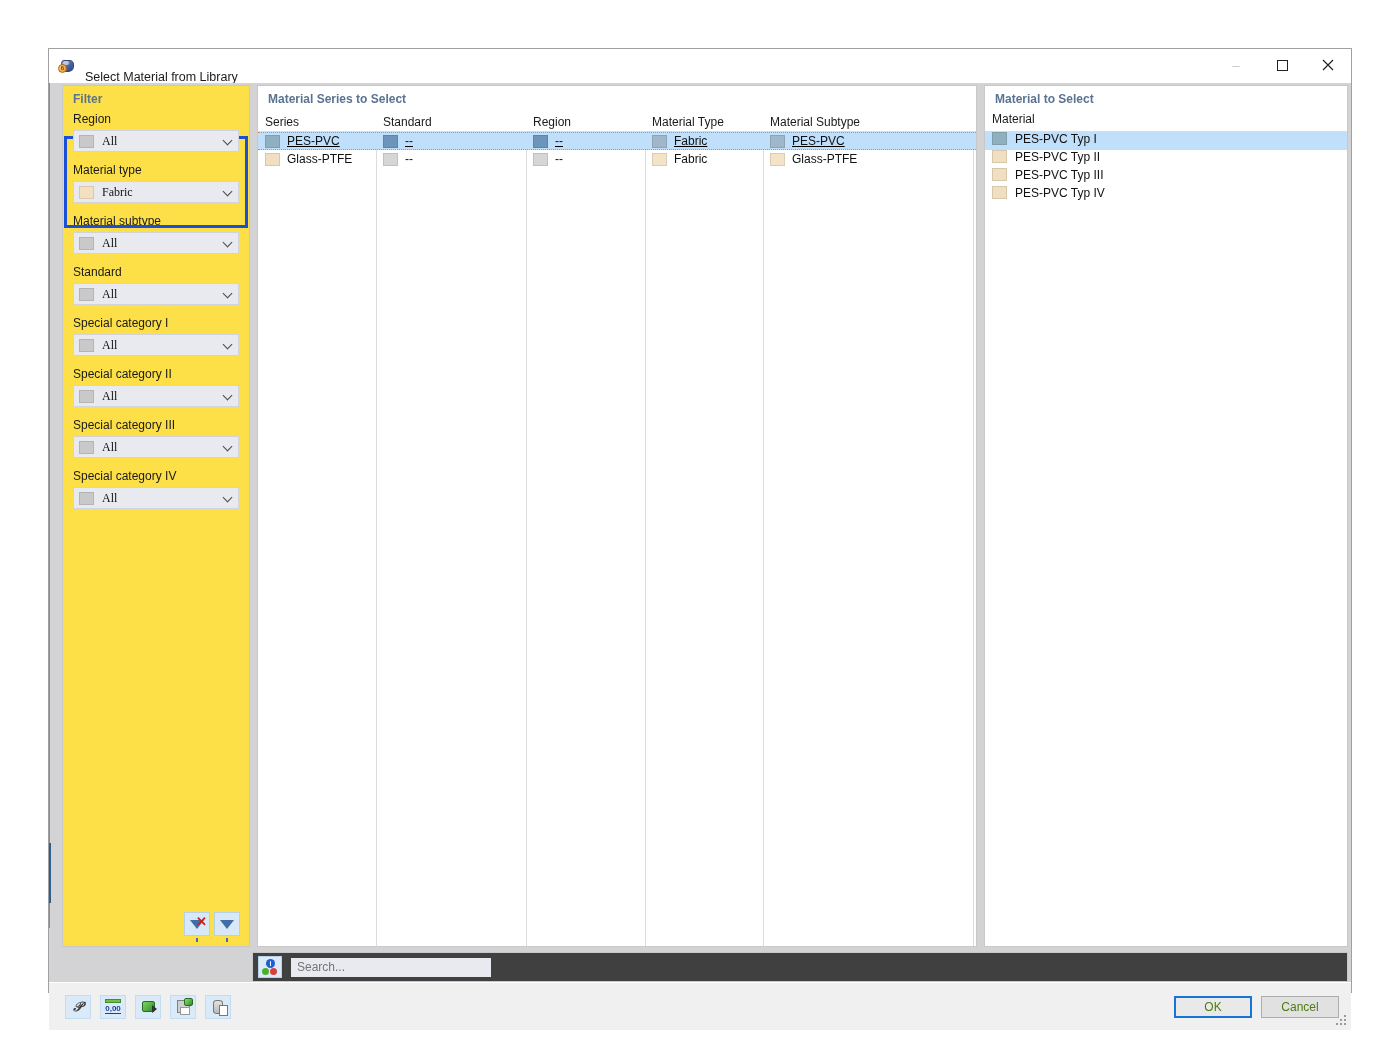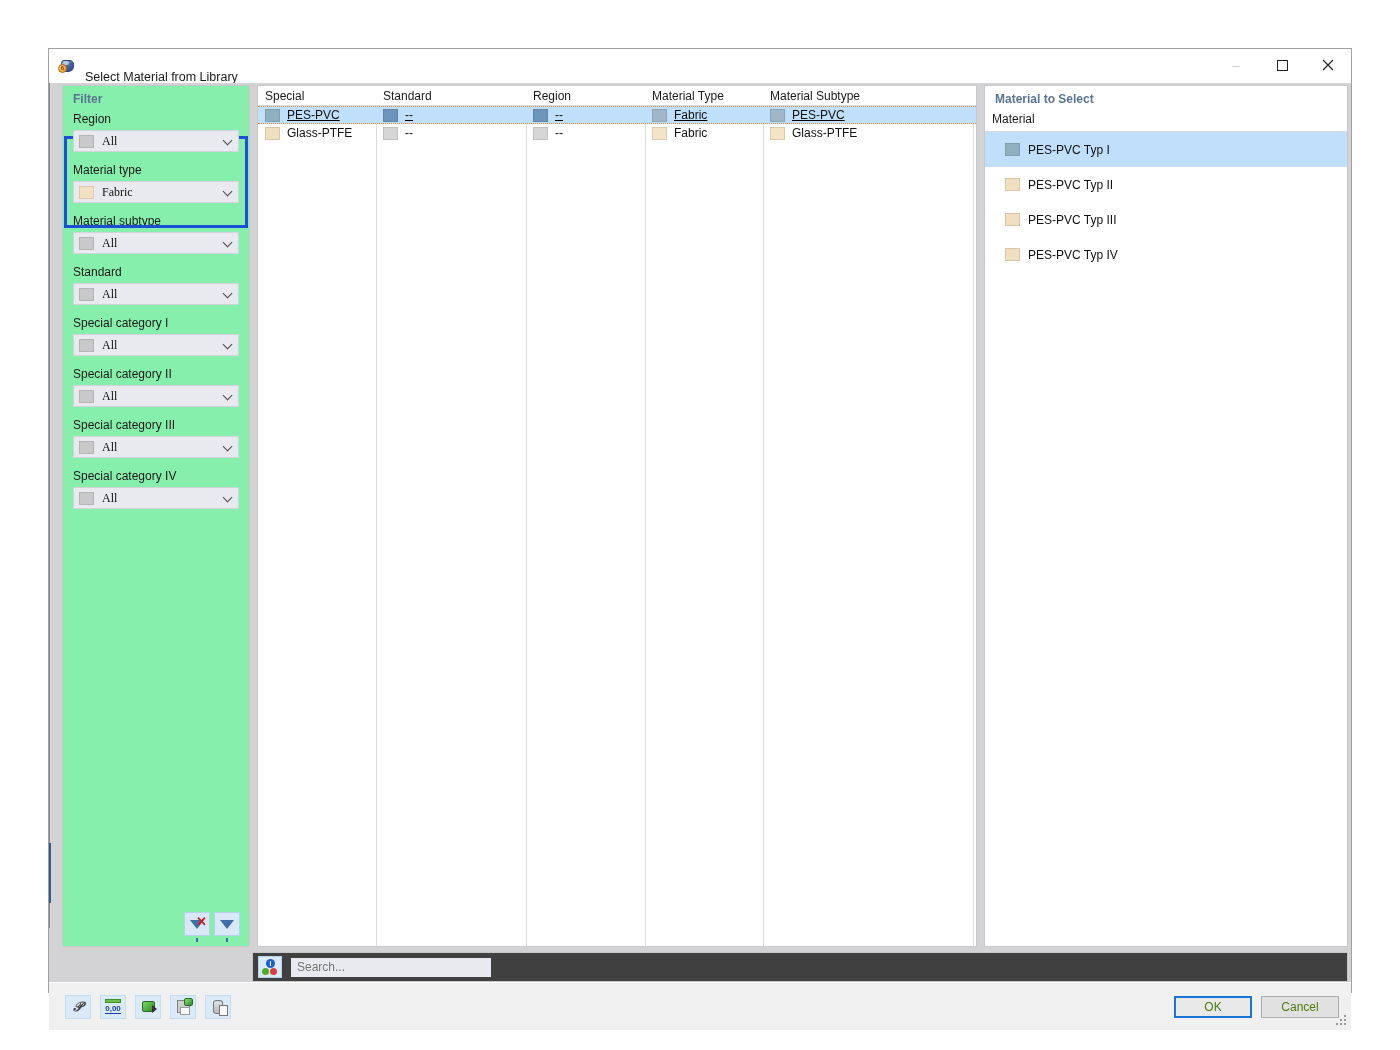--- a/index.html
+++ b/index.html
@@ -97,21 +97,21 @@
     flex: 1 1 auto;
     display: flex;
     padding: 2px 3px 0 13px;
     gap: 7px;
     height: 864px;
   }
 
   
   #filter-panel {
     width: 188px;
-    background: #86efac;
+    background: #fde047;
     border: 1px solid #c8c8c8;
     display: flex; flex-direction: column;
     position: relative;
   }
   .panel-title {
     font-size: 12px;
     font-weight: bold;
     color: #5a7391;
     padding: 6px 0 6px 10px;
   }
@@ -262,23 +262,23 @@
     background: #ffffff;
     border: 1px solid #c8c8c8;
     display: flex; flex-direction: column;
   }
   #mat-head {
     height: 20px;
     display: flex; align-items: flex-start;
     border-bottom: 1px solid #dcdcdc;
   }
   .mrow {
-    height: 35px;
-    display: flex; align-items: center;
-    padding-left: 20px;
+    height: 18px;
+    display: flex; align-items: flex-start;
+    padding-left: 7px;
   }
   .mrow.sel { background: #bfdffa; }
   .mrow .ctext {
     font-size: 12px; color: #111; margin-left: 8px;
   }
 
   
   #searchbar {
     margin: 5px 3px 0 203px;
     height: 30px;
@@ -513,23 +513,24 @@
             <span class="funnel"></span>
             <span class="redx">✕</span>
           </div>
           <div class="tbtn">
             <span class="funnel"></span>
           </div>
         </div>
       </div>
 
       <div id="series-panel">
+        <div class="panel-title">Material Series to Select</div>
 
         <div id="grid-head">
-          <div class="gh" style="width:118px">Special</div>
+          <div class="gh" style="width:118px">Series</div>
           <div class="gh" style="width:150px">Standard</div>
           <div class="gh" style="width:119px">Region</div>
           <div class="gh" style="width:118px">Material Type</div>
           <div class="gh" style="width:210px">Material Subtype</div>
         </div>
 
         <div id="grid-body">
           <div class="vline" style="left:118px"></div>
           <div class="vline" style="left:268px"></div>
           <div class="vline" style="left:387px"></div>

